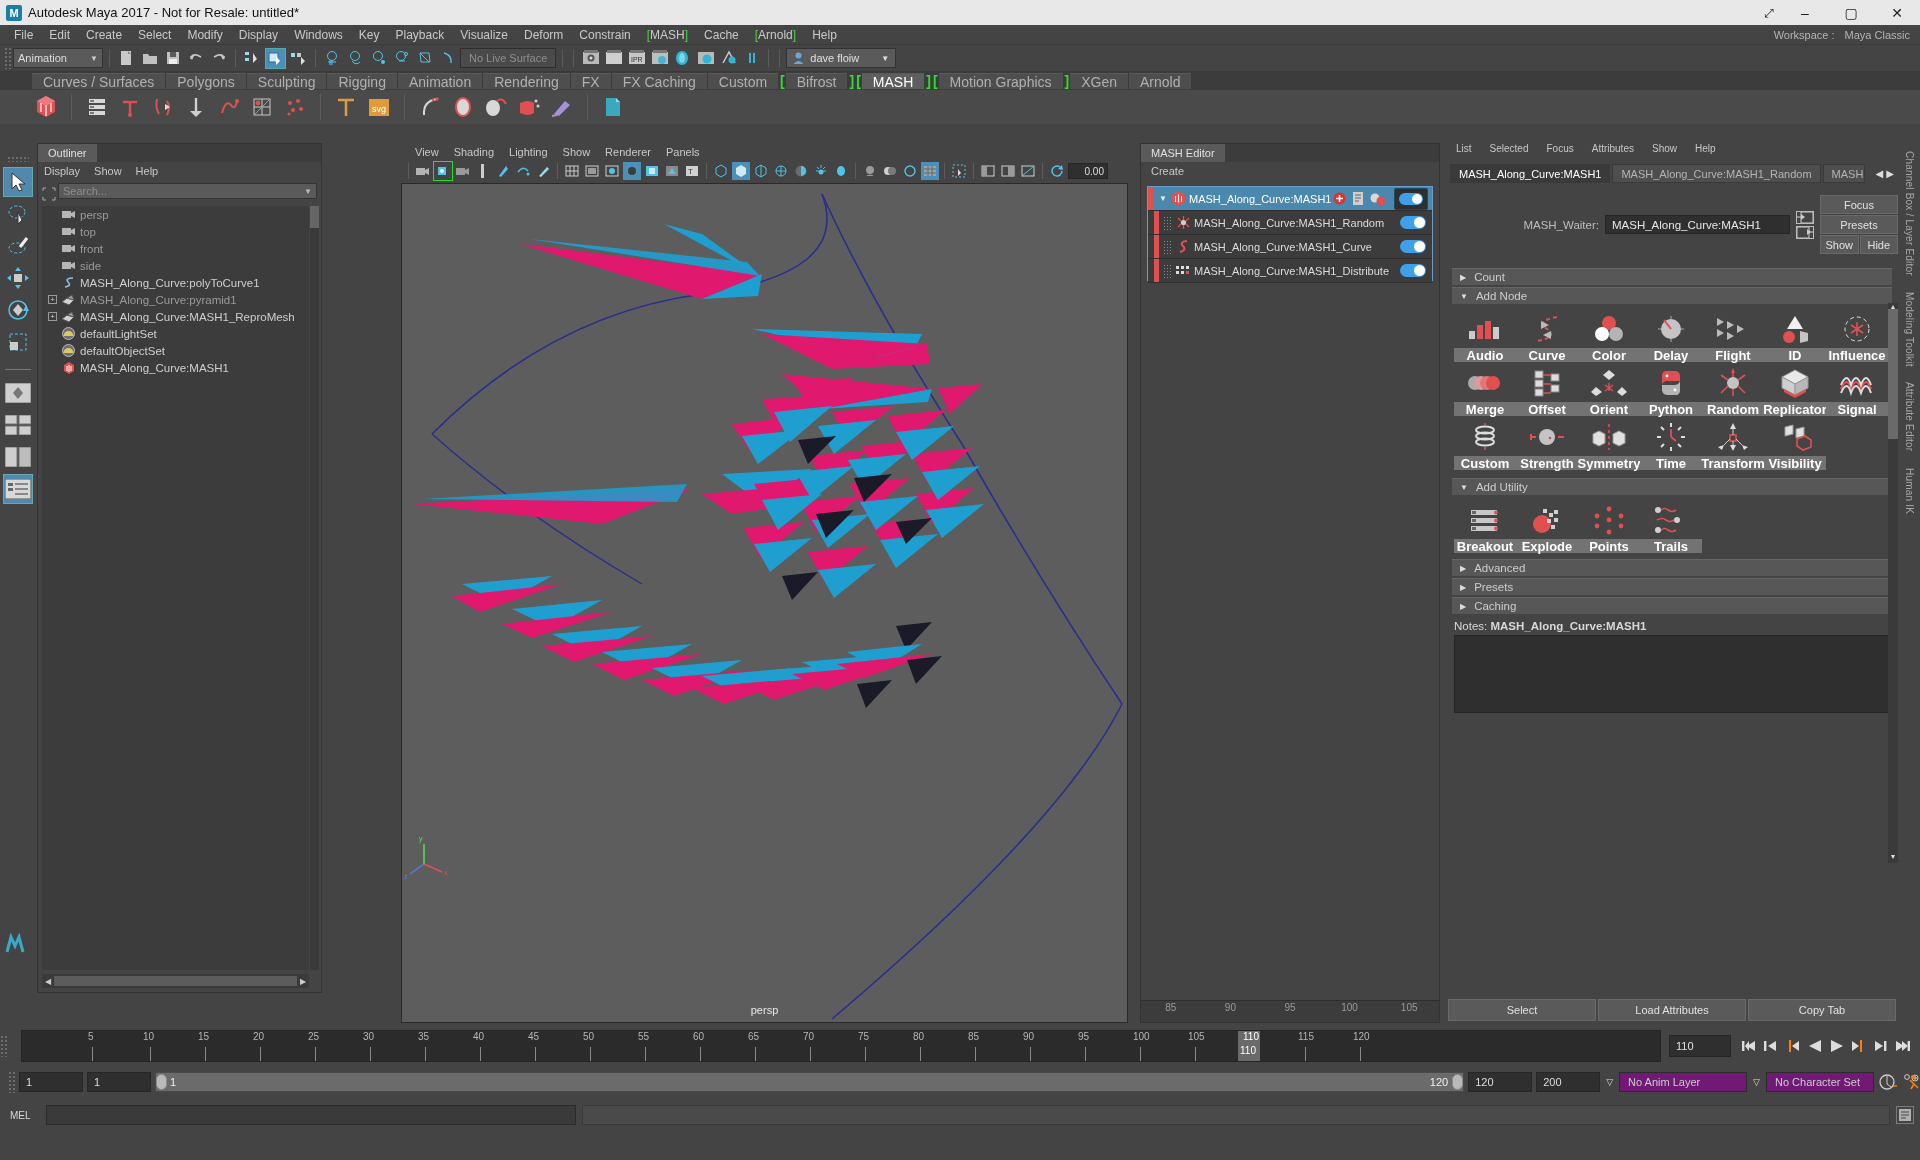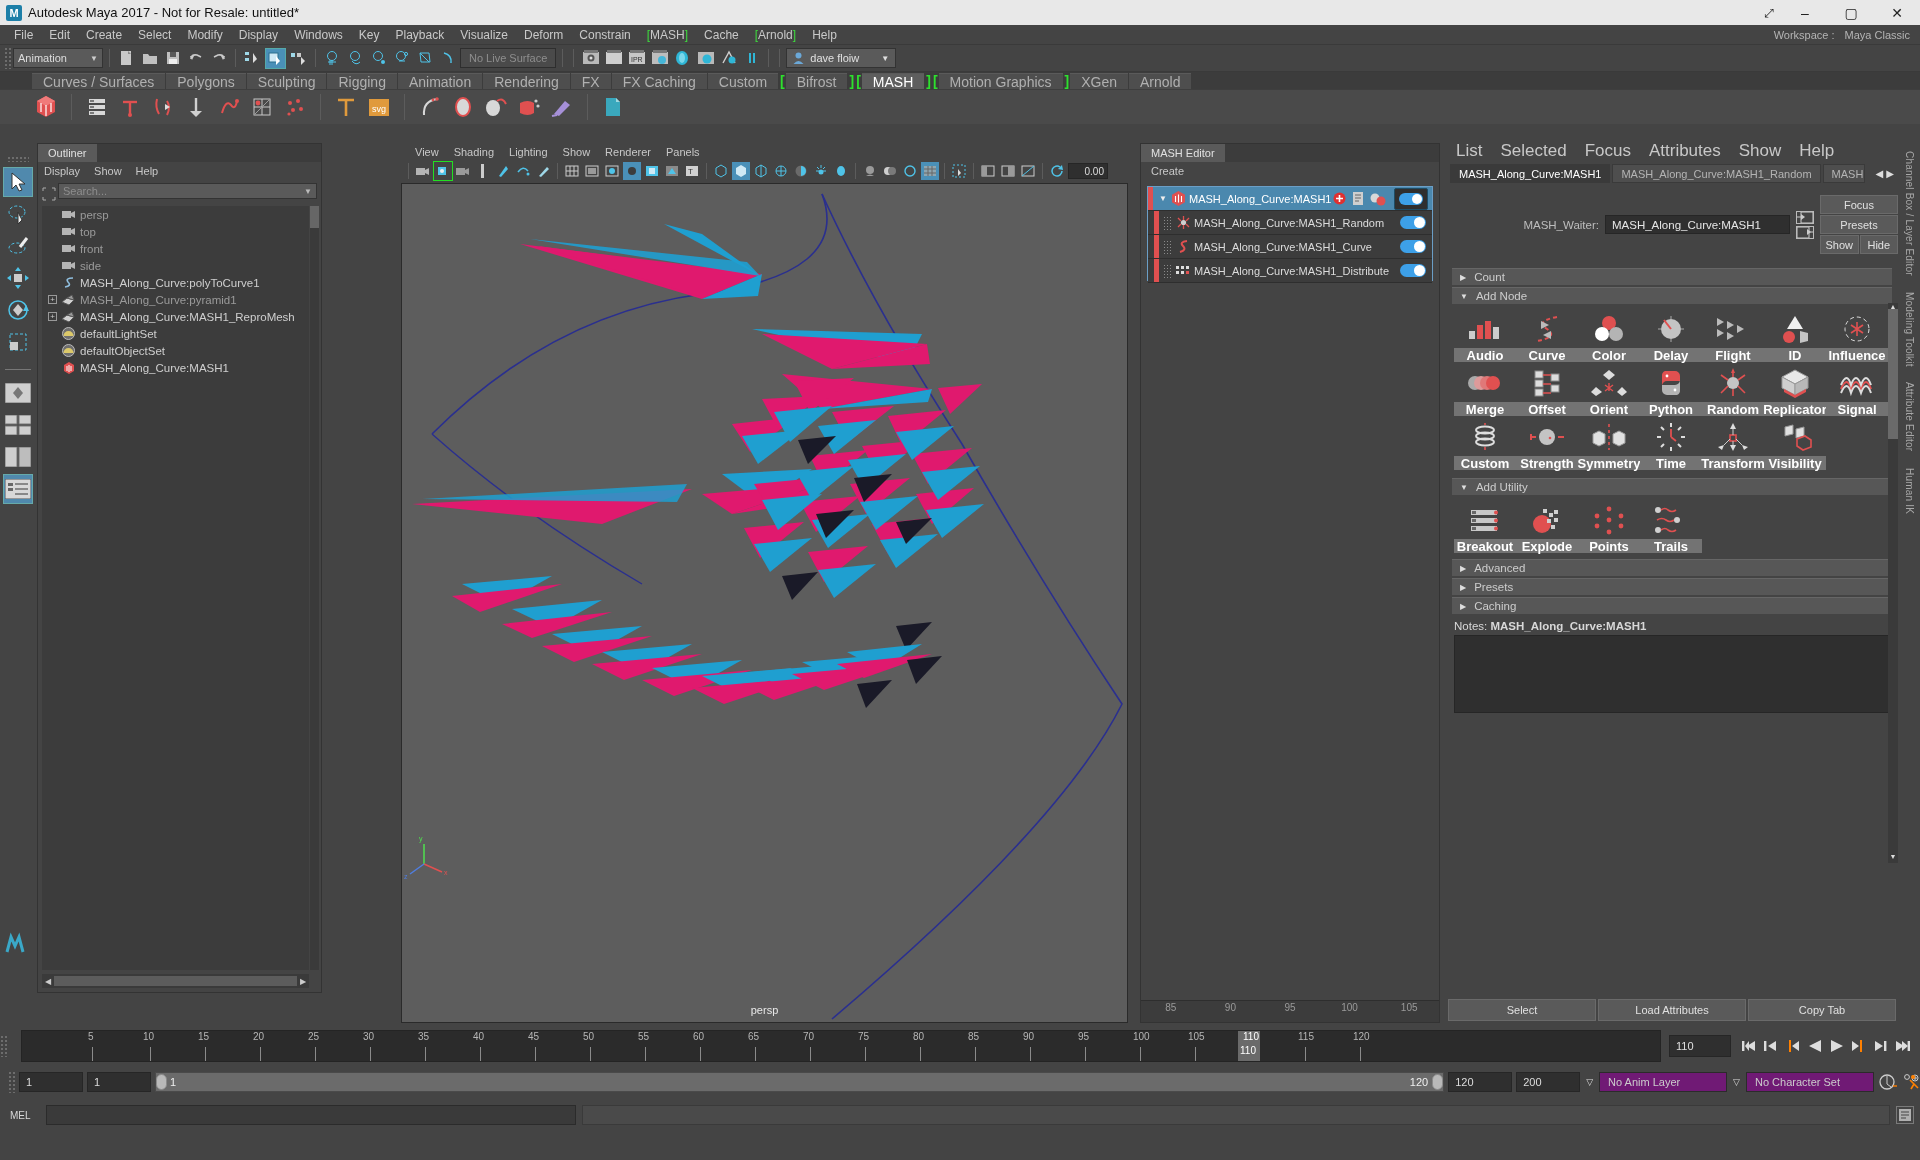--- a/index.html
+++ b/index.html
@@ -134,21 +134,21 @@
   .toggle .knob { width:11px; height:11px; border-radius:50%; background:#fff; margin-left:14px; }
   .toggle.boxed .inner { width:24px; height:12px; border-radius:7px; background:#3da0e8; display:flex;
       align-items:center; }
   .toggle.boxed .inner .knob { width:10px; height:10px; margin-left:13px; }
   .mash-time { position:absolute; left:0; right:0; bottom:0; height:22px; background:#3c3c3c;
       border-top:1px solid #2e2e2e; display:flex; align-items:flex-start; }
   .mash-time .tk { flex:1; text-align:center; font-size:10px; color:#9a9a9a; padding-top:1px; }
 
   
   .attr { position:absolute; left:1446px; top:143px; width:452px; height:880px; background:#444; }
-  .attr-menu { height:18px; display:flex; align-items:flex-end; gap:18px; font-size:17px; padding-left:10px; }
+  .attr-menu { height:18px; display:flex; align-items:flex-start; gap:18px; font-size:10px; padding-left:10px; }
   .attr-tabs { display:flex; align-items:center; height:19px; margin:3px 0 0 4px; font-size:11px; }
   .atab { background:#4e4e4e; color:#b4b4b4; height:19px; display:flex; align-items:center;
       padding:0 8px; margin-right:2px; border:1px solid #3a3a3a; white-space:nowrap; overflow:hidden;}
   .atab.active { background:#3a3a3a; color:#fff; }
   .atab-arrows { margin-left:auto; display:flex; gap:3px; padding-right:4px; font-size:10px; color:#ddd;}
   .waiter-row { display:flex; align-items:center; margin-top:12px; padding-left:10px; gap:6px; }
   .waiter-lab { font-size:11.5px; color:#bdbdbd; margin-left:auto; }
   .waiter-val { background:#2f2f2f; border:1px solid #262626; color:#e6e6e6; font-size:11.5px;
       height:19px; display:flex; align-items:center; padding:0 6px; width:185px; }
   .inout { display:flex; flex-direction:column; gap:2px; }
@@ -1681,21 +1681,21 @@
       <span class="lbl" style="margin-left:3px">1</span>
       <span style="flex:1"></span>
       <span class="lbl" style="margin-right:4px">120</span>
       <span class="handle"></span>
     </div>
     <div class="rfield" style="width:64px">120</div>
     <div class="rfield" style="width:64px">200</div>
     <span class="tri-r">▽</span>
     <div class="mini-combo" style="width:128px">No Anim Layer</div>
     <span class="tri-r">▽</span>
-    <div class="mini-combo" style="width:128px">No Character Set</div>
+    <div class="mini-combo" style="width:108px">No Character Set</div>
     <span class="pb">
       <svg width="19" height="18">
           <circle cx="9" cy="9" r="7" stroke="#ccc" fill="none" stroke-width="1.3"></circle>
           <path d="M9 3v8M9 11l4 3" stroke="#ccc"></path>
           <path d="M15 13h5" stroke="#ff8000" stroke-width="1.4"></path>
         </svg>
       </span>
     <span class="pb">
       <svg width="20" height="18">
           <circle cx="6" cy="4" r="2.4" stroke="#ccc" fill="none"></circle>

